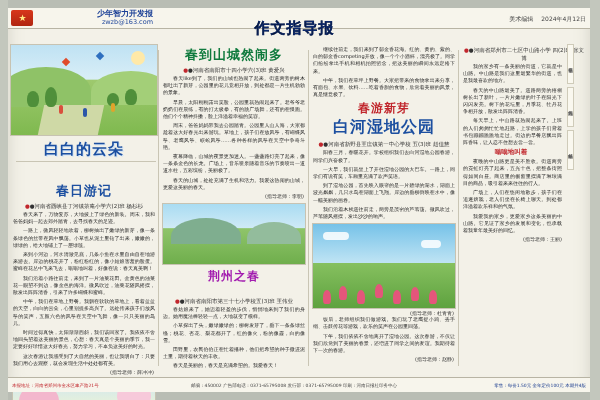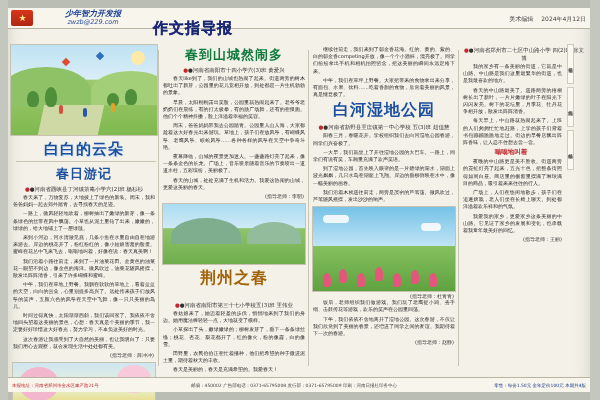--- a/index.html
+++ b/index.html
@@ -30,26 +30,26 @@
     background:#f7f5ec;border-bottom:1px solid #b8b4a4;
     display:flex;align-items:center;
   }
   .mh-star{
     width:22px;height:16px;margin-left:3px;
     background:linear-gradient(#d8361b,#b02510);
     color:#ffe680;font-size:9px;line-height:16px;text-align:center;
     border-radius:2px;letter-spacing:-1px;
   }
   .mh-left{
-    width:120px;font-size:6.5px;color:#244a9c;text-align:center;line-height:9px;font-style:italic;
+    width:120px;font-size:6.5px;color:#244a9c;text-align:right;line-height:9px;
   }
   .mh-left b{display:block;font-size:8px;color:#1a3f96;}
   .mh-title{
-    flex:1;font-family:"DejaVu Serif","Liberation Serif",serif;
-    font-weight:bold;font-size:15px;color:#4c1d95;letter-spacing:1px;margin-top:20px;
+    flex:1;text-align:center;font-family:"DejaVu Serif","Liberation Serif",serif;
+    font-weight:bold;font-size:15px;color:#000000;letter-spacing:1px;margin-top:20px;
     -webkit-text-stroke:0.2px #0d2a6e;
   }
   .mh-right{width:150px;font-size:6px;color:#444;text-align:right;padding-right:4px;line-height:9px;}
   .mh-right span{margin-left:6px;}
 
   
   .cols{position:absolute;left:0;top:20px;width:582px;height:352px;}
   .col{position:absolute;top:16px;bottom:0;}
   .c1{left:2px;width:148px;}
   .c2{left:152px;width:148px;}
@@ -76,38 +76,38 @@
   .p1-hill{position:absolute;left:-10px;top:22px;width:90px;height:40px;background:#8fc267;border-radius:50%/60% 60% 0 0;}
   .p1-hill2{position:absolute;right:-14px;top:26px;width:80px;height:34px;background:#a3cf78;border-radius:50%/60% 60% 0 0;}
   .p1-tree{position:absolute;width:12px;height:16px;background:#4f8f3a;border-radius:50% 50% 40% 40%;}
   .p1-path{position:absolute;left:30px;bottom:0;width:60px;height:30px;background:#cfd9a6;transform:skewX(-12deg);}
   .p1-kite{position:absolute;width:6px;height:6px;background:#e04b2a;transform:rotate(45deg);}
   .p1-sun{position:absolute;right:12px;top:6px;width:14px;height:14px;border-radius:50%;background:#ffe9a8;}
   .p1-fig{position:absolute;width:4px;height:9px;background:#d94f3d;border-radius:2px;}
 
   .title1{font-size:15px;color:#1c4fa0;margin:4px 0 2px;
      text-shadow:1px 1px 0 #cfe3f7;}
-  .title2{font-size:13px;color:#1c4fa0;margin:3px 0 1px;}
+  .title2{font-size:13px;color:#1c4fa0;margin:20px 0 1px;}
 
   
   .pic2{height:74px;background:linear-gradient(#cfe6f2 0%,#e7f1d9 34%,#e9d978 58%,#d8c45c 100%);}
   .p2-tree{position:absolute;left:6px;top:4px;width:40px;height:34px;background:#f3b7cd;border-radius:50%;}
   .p2-tree2{position:absolute;right:4px;top:2px;width:34px;height:28px;background:#f7c9da;border-radius:50%;}
   .p2-band{position:absolute;left:0;right:0;bottom:0;height:26px;background:linear-gradient(#e8d266,#c9b349);}
 
   
   .title3{font-size:13px;color:#0f7a3d;margin:2px 0 2px;
     font-family:"DejaVu Serif","Liberation Serif",serif;}
   .sub-h{font-size:6.5px;color:#c1272d;font-weight:bold;text-align:center;margin:2px 0 1px;}
 
   
   .pic3{height:62px;background:linear-gradient(#a9dcf2 0%,#cfeaf6 40%,#8fc46a 41%,#6fae4c 100%);}
   .p3-mt{position:absolute;left:8px;top:14px;width:70px;height:26px;background:#7fae8f;border-radius:50%/70% 70% 0 0;}
   .p3-mt2{position:absolute;right:4px;top:18px;width:54px;height:22px;background:#93bc9c;border-radius:50%/70% 70% 0 0;}
-  .title4{font-size:16px;color:#a16207;margin:3px 0 12px;}
+  .title4{font-size:12px;color:#a21caf;margin:3px 0 12px;}
 
   
   .title5{font-size:12px;color:#c1272d;margin:2px 0 0;
     font-family:"DejaVu Serif","Liberation Serif",serif;}
   .title6{font-size:16px;color:#1c4fa0;margin:0 0 2px;
     font-family:"DejaVu Serif","Liberation Serif",serif;}
   .pic4{height:86px;background:linear-gradient(#76c2e8 0%,#bfe4f4 46%,#86c05f 47%,#5ea23f 100%);}
   .p4-tulip{position:absolute;bottom:4px;width:8px;height:14px;background:#e4567b;border-radius:50% 50% 30% 30%;}
   .p4-cloud{position:absolute;width:26px;height:8px;background:#fff;border-radius:8px;opacity:.85;}
 
@@ -138,21 +138,21 @@
   <div class="desk-bottom"></div>
   <div class="desk-left"></div>
   <div class="desk-right"></div>
 
   <div class="paper">
 
     <div class="masthead">
       <div class="mh-star">★</div>
       <div class="mh-left">
         <b>少年智力开发报</b>
-        <span>zwzb@229.com</span>
+        <span>zwzb@163.com</span>
       </div>
       <div class="mh-title">作文指导报</div>
       <div class="mh-right">
         <span>美术编辑</span>
         <span>2024年4月12日</span>
       </div>
     </div>
 
     <div class="cols">
 
@@ -231,20 +231,21 @@
           <p>春天是美丽的，春天是充满希望的。我爱春天！</p>
         </div>
       </div>
 
       <div class="col c3">
         <div class="body" style="margin-top:2px">
           <p>继续往前走，我们来到了郁金香花海。红的、黄的、紫的、白的郁金香competing开放，像一个个小酒杯，漂亮极了。同学们纷纷拿出手机和相机拍照留念，把这美丽的瞬间永远定格下来。</p>
           <p>中午，我们在草坪上野餐。大家把带来的食物拿出来分享，有面包、水果、饮料……吃着香甜的食物，欣赏着美丽的风景，真是惬意极了。</p>
         </div>
 
+        <div class="art-title title5">春游新芽</div>
         <div class="art-title title6">白河湿地公园</div>
         <div class="byline"><span class="dot">●</span><span>●河南省新野县王庄镇第一中心学校 五(3)班 赵佳慧</span></div>
 
         <div class="body">
           <p>阳春三月，春暖花开。学校组织我们去白河湿地公园春游，同学们兴奋极了。</p>
           <p>一大早，我们就坐上了开往湿地公园的大巴车。一路上，同学们有说有笑，车厢里充满了欢声笑语。</p>
           <p>到了湿地公园，首先映入眼帘的是一片碧绿的湖水，湖面上波光粼粼，几只水鸟在湖面上飞翔。岸边的垂柳倒映在水中，像一幅美丽的画卷。</p>
           <p>我们沿着木栈道往前走，两旁是茂密的芦苇荡。微风吹过，芦苇随风摇摆，发出沙沙的响声。</p>
         </div>
 

